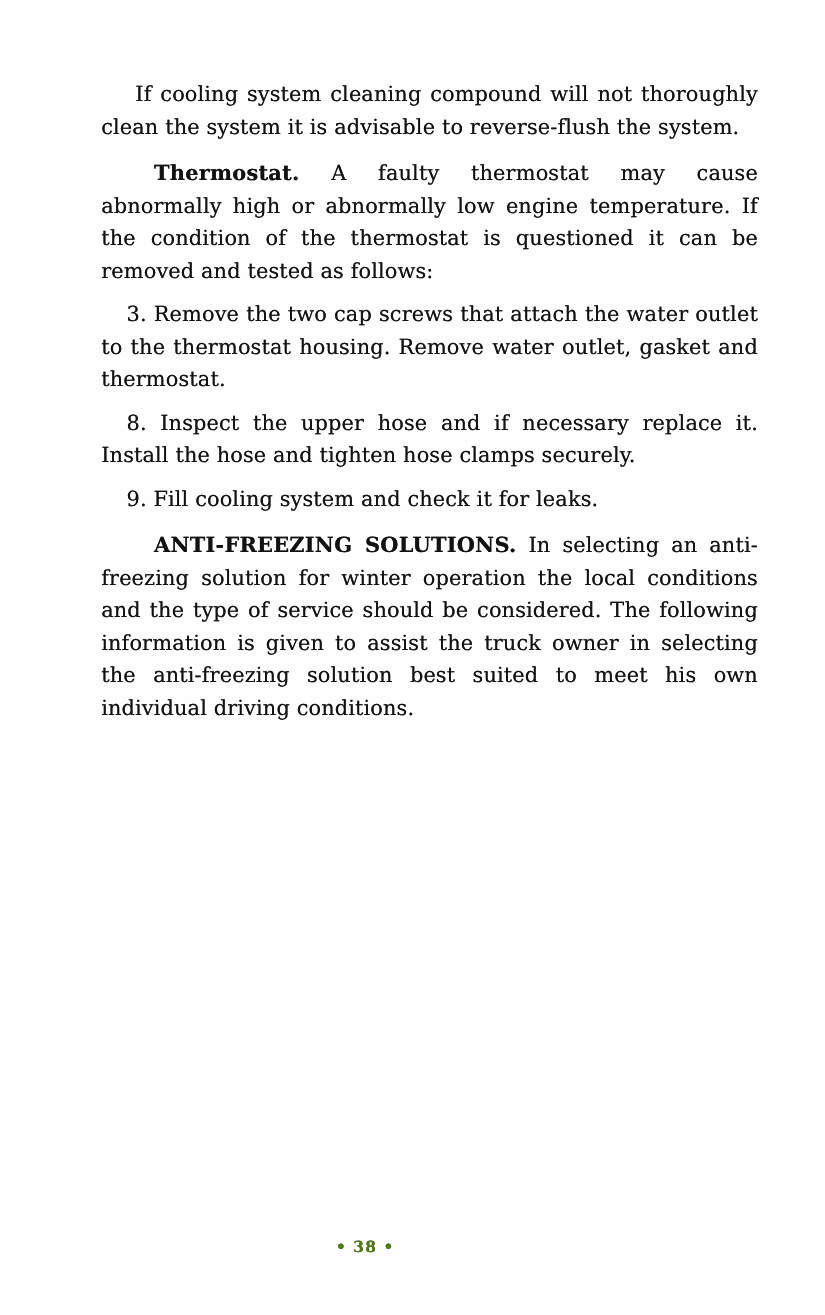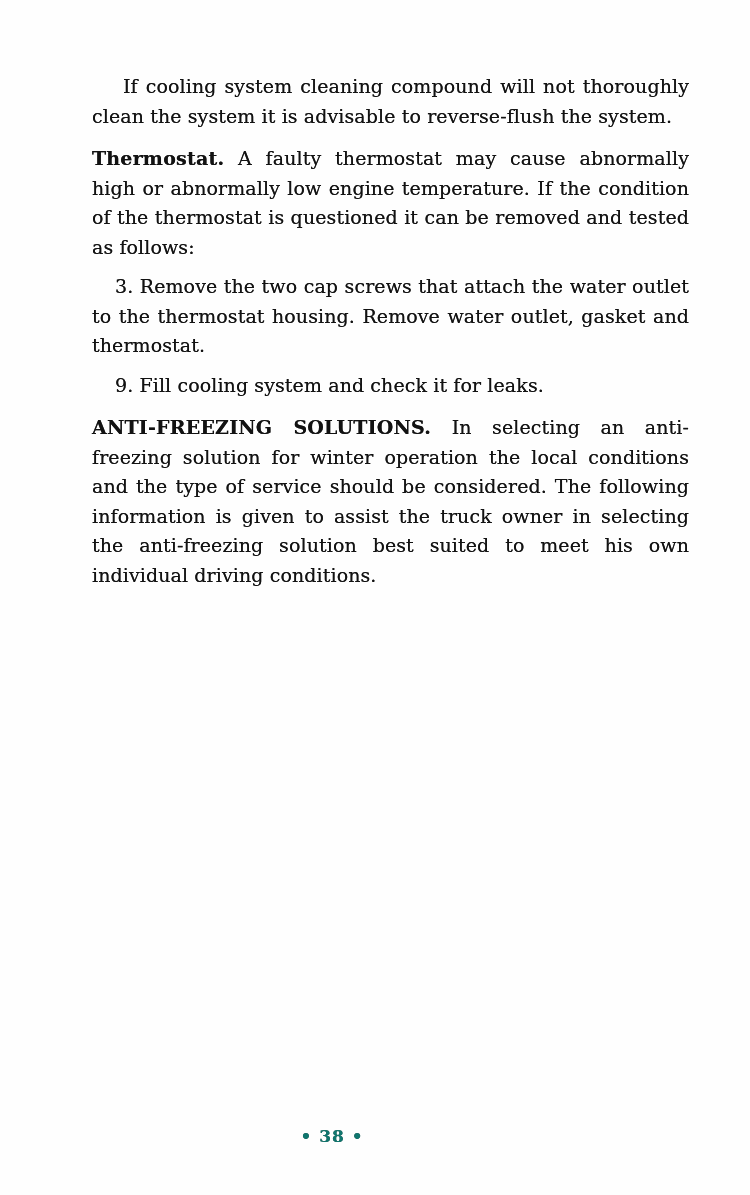--- a/index.html
+++ b/index.html
@@ -42,43 +42,45 @@
   .page-body p.list-item {
     text-indent: 23px;
   }
   .page-body p.heading-paragraph {
     margin-top: 13px;
     text-indent: 0;
   }
   .run-in-heading {
     font-weight: bold;
     letter-spacing: 0.2px;
+    margin-left: 48px;
   }
   .list-number {
     display: inline;
   }
   .page-footer {
     position: absolute;
     top: 1126px;
     left: 0;
     width: 664px;
     text-align: center;
-    font-size: 17px;
+    font-size: 14px;
     font-weight: bold;
     letter-spacing: 1px;
     font-family: "DejaVu Serif", "Liberation Serif", serif;
-    color: #0f766e;
+    color: #4d7c0f;
     text-shadow: 0 0 0.5px rgba(10,10,10,0.7);
   }
 </style>
 </head>
 <body>
 
 <div class="page">
   <div class="page-body">
       <p class="indented">If cooling system cleaning compound will not thoroughly clean the system it is advisable to reverse-flush the system.</p>
       <p class="heading-paragraph"><strong class="run-in-heading">Thermostat.</strong> A faulty thermostat may cause abnormally high or abnormally low engine temperature. If the condition of the thermostat is questioned it can be removed and tested as follows:</p>
       <p class="list-item"><span class="list-number">3.</span> Remove the two cap screws that attach the water outlet to the thermostat housing. Remove water outlet, gasket and thermostat.</p>
+      <p class="list-item"><span class="list-number">8.</span> Inspect the upper hose and if necessary replace it. Install the hose and tighten hose clamps securely.</p>
       <p class="list-item"><span class="list-number">9.</span> Fill cooling system and check it for leaks.</p>
       <p class="heading-paragraph"><strong class="run-in-heading">ANTI-FREEZING SOLUTIONS.</strong> In selecting an anti-freezing solution for winter operation the local conditions and the type of service should be considered. The following information is given to assist the truck owner in selecting the anti-freezing solution best suited to meet his own individual driving conditions.</p>
     </div>
   <div class="page-footer">• 38 •</div>
 </div>
 
 </body></html>

